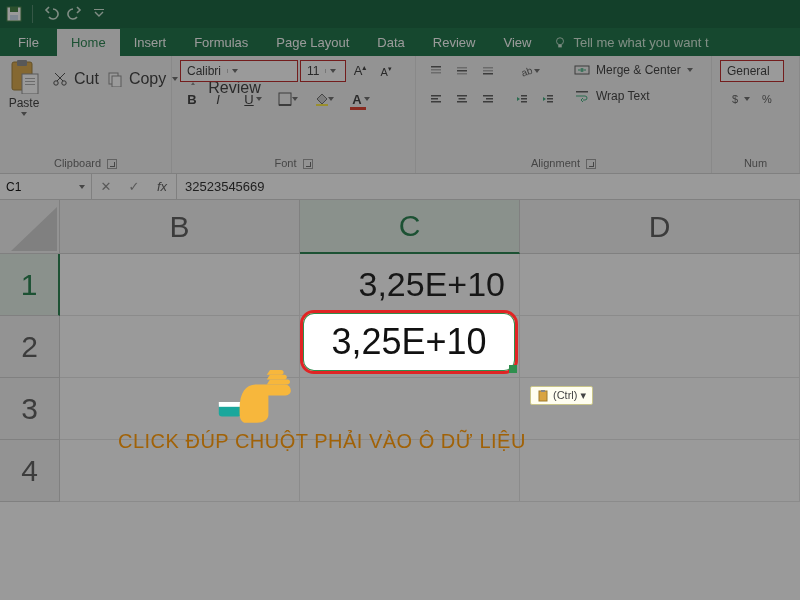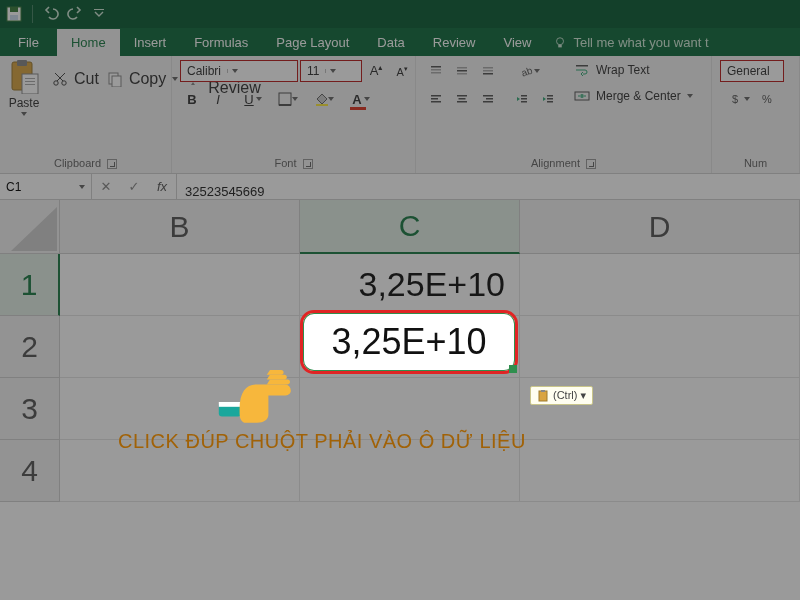--- a/index.html
+++ b/index.html
@@ -56,21 +56,21 @@
 
   
   .tri { width: 0; height: 0; border-left: 3px solid transparent; border-right: 3px solid transparent; border-top: 4px solid #666; }
 
   
   .fbar { height: 26px; border-bottom: 1px solid #d0d0d0; display: flex; align-items: stretch; background: #fff; }
   .namebox { width: 92px; border-right: 1px solid #d0d0d0; display: flex; align-items: center; padding: 0 6px; font-size: 12px; gap: 6px; justify-content: space-between; }
   .fx-btns { display: flex; align-items: center; border-right: 1px solid #d0d0d0; }
   .fx-btn { width: 28px; display: flex; align-items: center; justify-content: center; color: #888; font-size: 13px; }
   .fx-label { font-style: italic; color: #555; font-size: 13px; }
-  .formula-input { flex: 1; display: flex; align-items: flex-end; padding: 0 8px; font-size: 13px; color: #222; }
+  .formula-input { flex: 1; display: flex; align-items: center; padding: 0 8px; font-size: 13px; color: #222; }
 
   
   .sheet { position: relative; height: calc(600px - 28px - 28px - 118px - 26px); background: #fff; }
   .corner { position: absolute; left: 0; top: 0; width: 60px; height: 54px; background: #f3f3f3; border-right: 1px solid #d0d0d0; border-bottom: 1px solid #d0d0d0; }
   .corner::after { content: ""; position: absolute; right: 2px; bottom: 2px; width: 0; height: 0; border-left: 46px solid transparent; border-bottom: 44px solid #cfcfcf; }
   .colhdrs { position: absolute; left: 60px; right: 0; top: 0; height: 54px; display: flex; }
   .colhdr { border-right: 1px solid #d0d0d0; border-bottom: 1px solid #d0d0d0; background: #f3f3f3; display: flex; align-items: center; justify-content: center; font-size: 30px; color: #555; }
   .colhdr.active { background: #e2efe6; color: #1a7a44; border-bottom: 2px solid #1a7a44; }
   .rowhdrs { position: absolute; left: 0; top: 54px; bottom: 0; width: 60px; }
   .rowhdr { height: 62px; border-right: 1px solid #d0d0d0; border-bottom: 1px solid #d0d0d0; background: #f3f3f3; display: flex; align-items: center; justify-content: center; font-size: 30px; color: #555; }
@@ -189,21 +189,21 @@
 
   <div class="group" style="width:244px">
     <div class="group-body" style="flex-direction:column; gap:0;">
       <div class="font-row">
         <div class="combo" style="width:118px">
           <span class="val">Calibri</span>
           <span class="arrow">
               <span class="tri"></span>
             </span>
         </div>
-        <div class="combo" style="width:62px">
+        <div class="combo" style="width:46px">
           <span class="val">11</span>
           <span class="arrow">
               <span class="tri"></span>
             </span>
         </div>
         <div class="rb" title="grow">
           <span style="font-size:13px">A<sup style="font-size:8px">▴</sup></span>
         </div>
         <div class="rb">
           <span style="font-size:11px">A<sup style="font-size:7px">▾</sup></span>
@@ -311,33 +311,33 @@
                 <rect x="6" y="3" width="6" height="1.5" fill="#555"></rect>
                 <rect x="6" y="6" width="6" height="1.5" fill="#555"></rect>
                 <rect x="6" y="9" width="6" height="1.5" fill="#555"></rect>
               </svg>
             </div>
         </div>
       </div>
       <div class="wrap-merge">
         <div class="wm-item">
           <svg class="smicon" viewBox="0 0 16 16">
+              <rect x="1" y="4" width="14" height="8" fill="none" stroke="#555"></rect>
+              <path d="M4 8h3M12 8h-3M7 6l1 2-1 2M9 6l-1 2 1 2" stroke="#3a7" fill="none"></path>
+            </svg>
+          <span>Merge &amp; Center</span>
+          <span class="tri"></span>
+        </div>
+        <div class="wm-item">
+          <svg class="smicon" viewBox="0 0 16 16">
               <rect x="2" y="3" width="12" height="1.5" fill="#555"></rect>
               <path d="M2 8h9a2 2 0 0 1 0 4h-2" fill="none" stroke="#3a7"></path>
               <path d="M9 14l-2-2 2-2" fill="none" stroke="#3a7"></path>
             </svg>
           <span>Wrap Text</span>
-        </div>
-        <div class="wm-item">
-          <svg class="smicon" viewBox="0 0 16 16">
-              <rect x="1" y="4" width="14" height="8" fill="none" stroke="#555"></rect>
-              <path d="M4 8h3M12 8h-3M7 6l1 2-1 2M9 6l-1 2 1 2" stroke="#3a7" fill="none"></path>
-            </svg>
-          <span>Merge &amp; Center</span>
-          <span class="tri"></span>
         </div>
       </div>
     </div>
     <div class="group-label">
       <span>Alignment</span>
       <span class="dlglaunch"></span>
     </div>
   </div>
 
   <div class="group" style="flex:1; min-width:70px">

